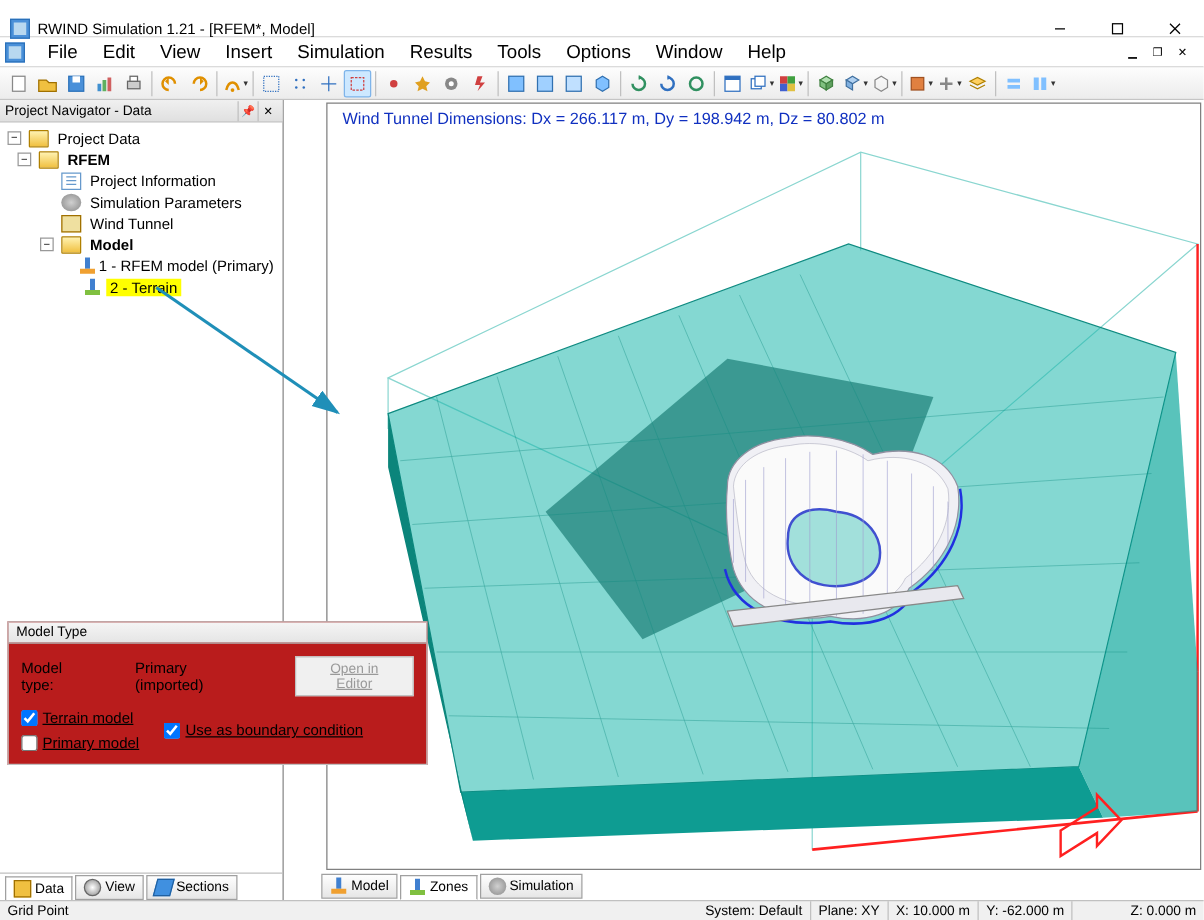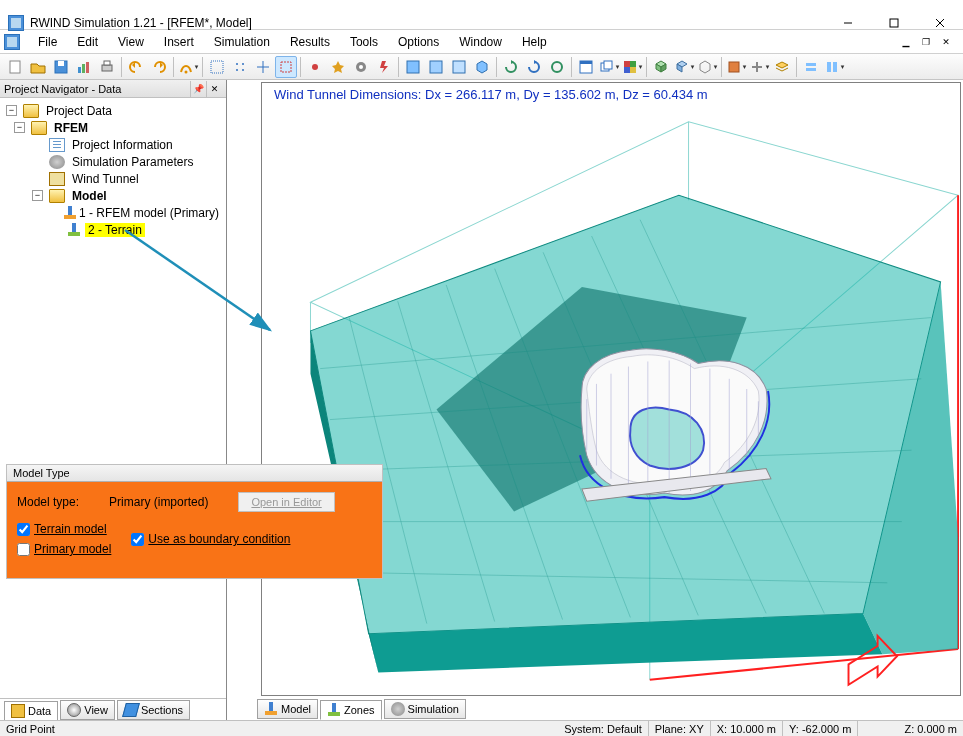--- a/index.html
+++ b/index.html
@@ -10,21 +10,21 @@
   .title-icon { width: 16px; height: 16px; background: #4a90d9; border: 1px solid #2a70b9; margin-right: 6px; position:relative;}
   .title-icon::after{content:"";position:absolute;left:2px;top:2px;right:2px;bottom:2px;background:#b8d8f0;}
   .title-text { font-size: 12px; color: #000; }
   .win-controls { margin-left: auto; display: flex; }
   .win-btn { width: 46px; height: 30px; display: flex; align-items: center; justify-content: center; font-size: 10px; cursor: pointer; }
 
   
   .menu-bar { height: 24px; display: flex; align-items: center; padding: 0 4px; border-bottom: 1px solid #d0d0d0; background:#fff; }
   .menu-bar .menu-icon { width:16px; height:16px; background:#4a90d9; border:1px solid #2a70b9; margin-right:8px; position:relative;}
   .menu-bar .menu-icon::after{content:"";position:absolute;left:2px;top:2px;right:2px;bottom:2px;background:#b8d8f0;}
-  .menu-item { font-size: 12px; padding: 0 10px; height: 22px; line-height: 22px; cursor: pointer; text-align: right; }
+  .menu-item { font-size: 15px; padding: 0 10px; height: 22px; line-height: 22px; cursor: pointer; text-align: right; }
   .mdi-controls { margin-left: auto; display: flex; gap:2px; padding-right:4px; }
   .mdi-btn { width: 18px; height: 16px; display:flex;align-items:center;justify-content:center;font-size:9px;cursor:pointer;}
 
   
   .toolbar { height: 26px; background: linear-gradient(#fdfdfd,#ececec); display: flex; align-items: center; padding: 0 4px; border-bottom:1px solid #c5c5c5;}
   .tb-group { display: flex; align-items: center; gap: 1px; }
   .tb-sep { width: 1px; height: 20px; background: #c0c0c0; margin: 0 3px; }
   .tb-btn { width: 22px; height: 22px; display: flex; align-items: center; justify-content: center; border-radius:2px; cursor:pointer; }
   .tb-drop::after { content:"▾"; font-size:7px; color:#333; margin-left:1px;}
   .ico { width: 16px; height: 16px; display: block; }
@@ -51,21 +51,21 @@
   .page-icon{background:#fff;border:1px solid #6699cc;position:relative;}
   .page-icon::before{content:"";position:absolute;left:3px;right:3px;top:2px;height:1px;background:#6699cc;box-shadow:0 3px #6699cc,0 6px #6699cc;}
   .box-icon{background:#efe0a0;border:1px solid #a07000;}
   .gear-icon{background:radial-gradient(#d0d0d0,#888);border-radius:50%;}
   .model-icon{width:14px;height:14px;position:relative;}
   .model-icon::before{content:"";position:absolute;left:5px;top:0;width:4px;height:9px;background:#4080d0;}
   .model-icon::after{content:"";position:absolute;left:1px;top:9px;width:12px;height:4px;background:#f0a030;}
   .model-icon.green::after{background:#80c040;}
   
   
-  .model-type-panel { position:absolute; left:6px; top:464px; width:377px; height:115px; background:#f97316; border:1px solid #c0c0c0; font-size:12px;}
+  .model-type-panel { position:absolute; left:6px; top:497px; width:336px; height:115px; background:#b91c1c; border:1px solid #c0c0c0; font-size:12px;}
   .mtp-header { background:linear-gradient(#f5f5f5,#e5e5e5); border-bottom:1px solid #b0b0b0; padding:2px 6px; font-size:11px;}
   .mtp-body { padding:10px 10px;}
   .mtp-row{ display:flex; align-items:center; gap:30px; margin-bottom:10px;}
   .mtp-btn{ border:1px solid #c0c0c0; background:#f0f0f0; color:#999; padding:3px 12px; font-size:11px;text-decoration:underline;}
   .mtp-checks{ display:flex; gap: 20px; text-decoration: underline;}
   label.chk{ display:flex; align-items:center; gap:4px; font-size:12px; cursor:pointer;}
   input[type=checkbox]{width:13px;height:13px;}
   
   
   .left-tabs { height:22px; display:flex; gap:2px; padding:0 4px 0 4px; align-items:center; border-top:1px solid #c0c0c0;}
@@ -438,21 +438,21 @@
         </div>
       <div class="ltab">
           <span class="tab-icon ti-sect"></span>
           <span>Sections</span>
         </div>
     </div>
   </div>
 
   <div class="right-pane">
     <div class="viewport">
-      <div class="viewport-title">Wind Tunnel Dimensions: Dx = 266.117 m, Dy = 135.602 m, Dz = 60.434 m</div>
+      <div class="viewport-title">Wind Tunnel Dimensions: Dx = 266.117 m, Dy = 198.942 m, Dz = 80.802 m</div>
 
       <svg class="scene-svg" viewBox="0 0 720 600" preserveAspectRatio="none">
 
         <g stroke="#8ad6d0" stroke-width="1" fill="none">
 
           <path d="M50 215 L440 38 L718 110 L400 370 Z"></path>
 
           <line x1="718" y1="110" x2="718" y2="445"></line>
           <line x1="400" y1="370" x2="400" y2="585"></line>
 

